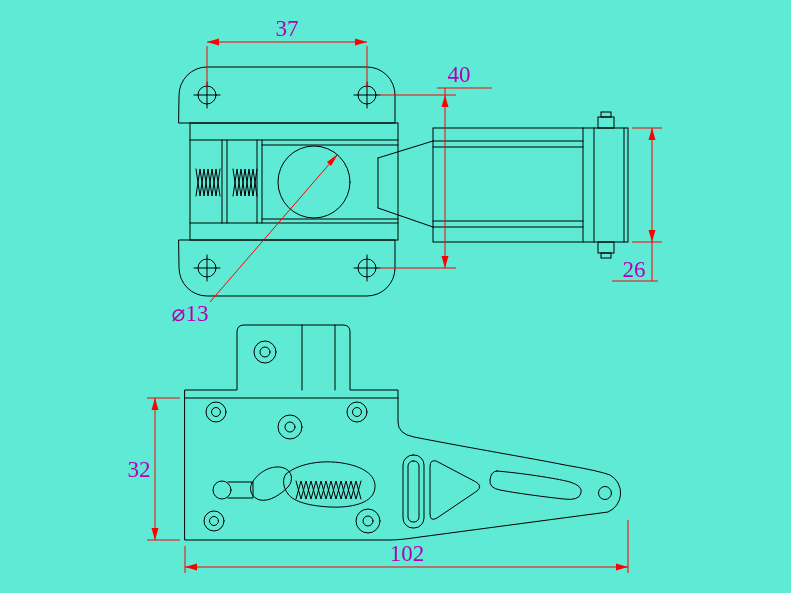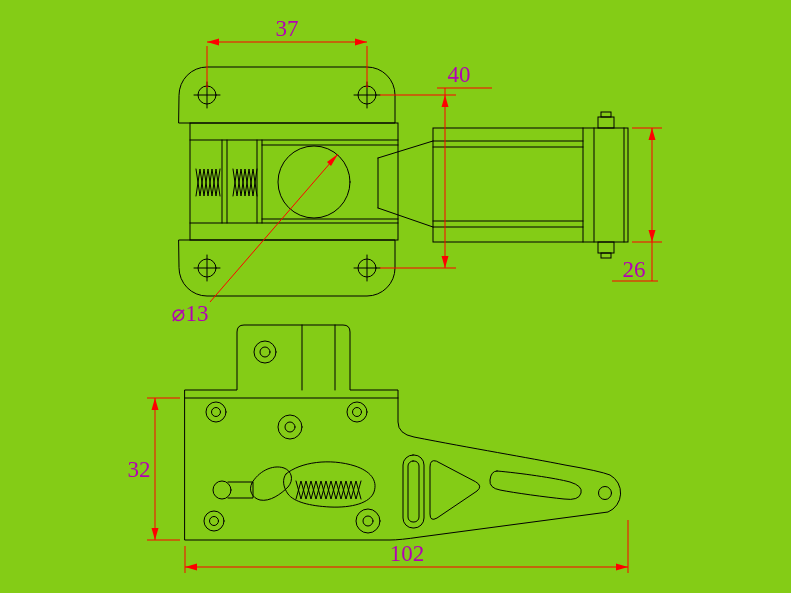--- a/index.html
+++ b/index.html
@@ -1,17 +1,17 @@
 <!DOCTYPE html>
 <html style="--line: #000000; --dim: #ff0000; --dimtext: #b400b4;"><head>
 <meta charset="utf-8">
 <style>
   :root { --line:#000000; --dim:#ff0000; --dimtext:#b400b4; }
   html,body{margin:0;padding:0;background:#ffffff;}
-  .page{width:791px;height:593px;background:#84cc16;overflow:hidden;position:relative;
+  .page{width:791px;height:593px;background:#5eead4;overflow:hidden;position:relative;
         font-family:"Liberation Serif","DejaVu Serif",serif;}
   svg{display:block;}
   .pl{stroke:var(--line);fill:none;stroke-width:1;stroke-linecap:round;}
   .dl{stroke:var(--dim);fill:none;stroke-width:1;}
   .da{fill:var(--dim);stroke:none;}
   .dt{fill:var(--dimtext);font-family:"Liberation Serif","DejaVu Serif",serif;font-size:23px;}
 </style>
 </head>
 <body style="background: rgb(255, 255, 255);">
 

